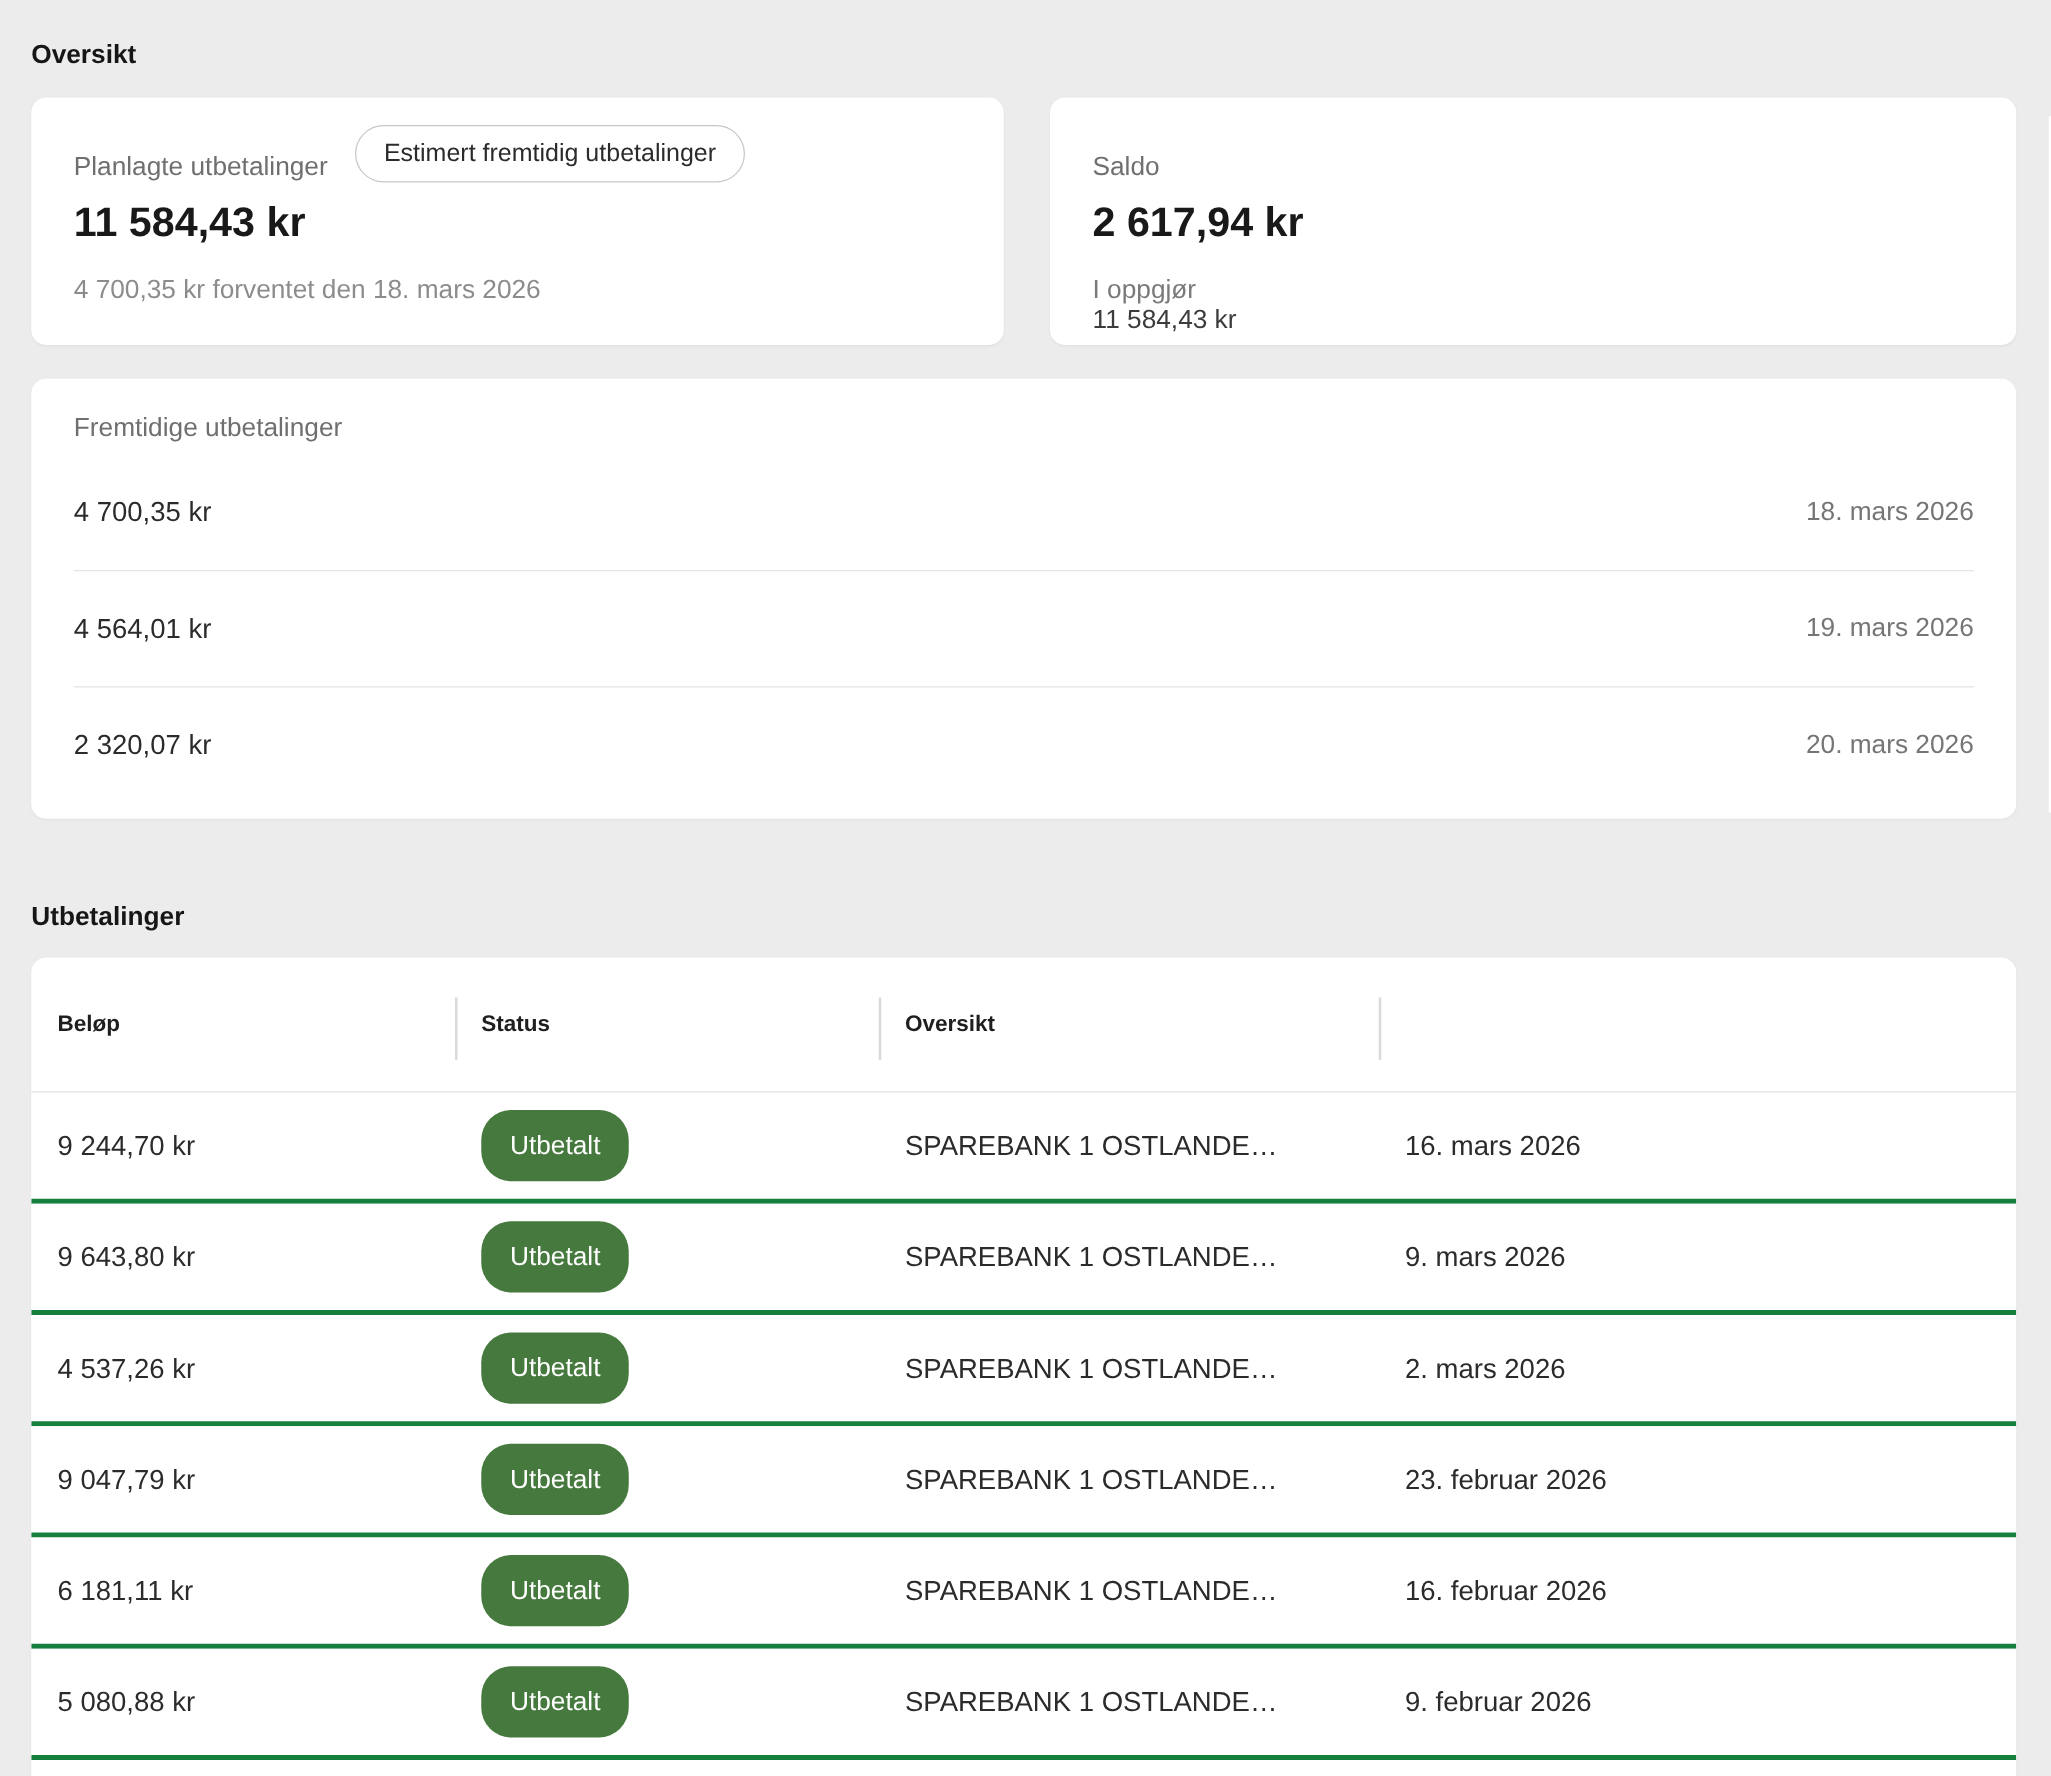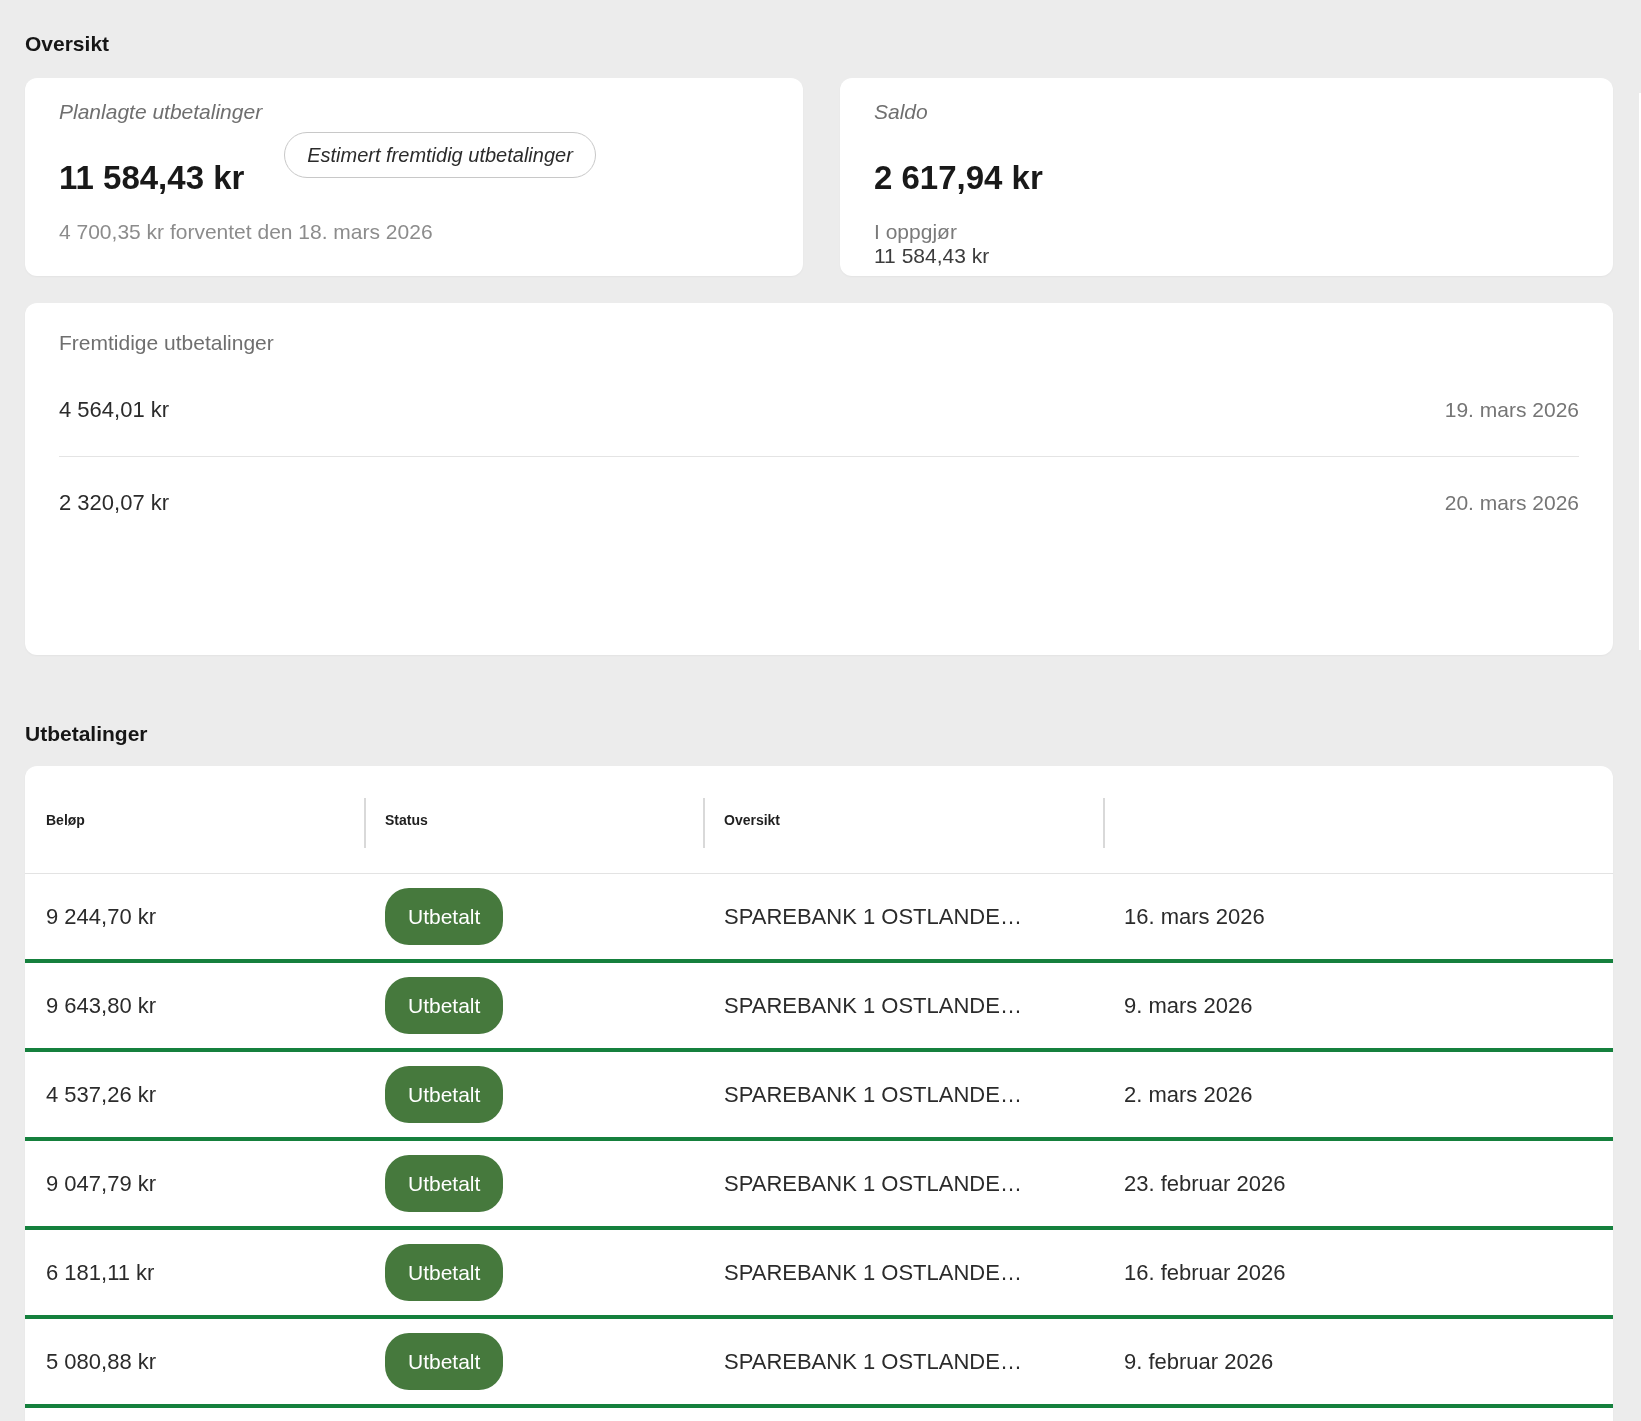--- a/index.html
+++ b/index.html
@@ -17,21 +17,21 @@
   }
   .card {
     position:absolute;
     background:#ffffff;
     border-radius:12px;
     box-shadow:0 1px 2px rgba(0,0,0,0.04);
   }
   
   #planned-card { left:25px; top:78px; width:778px; height:198px; padding:22px 34px; }
   #balance-card { left:840px; top:78px; width:773px; height:198px; padding:22px 34px; }
-  .card-label-row { display:flex; align-items:flex-start; height:46px;font-style:italic; }
+  .card-label-row { display:flex; align-items:flex-end; height:46px; }
   .card-label { font-size:21px; color:#6f6f6f; }
   .pill {
     display:inline-flex; align-items:center;
     margin-left:22px; height:46px; padding:0 22px;
     border:1.5px solid #c8c8c8; border-radius:23px;
     font-size:20px; color:#2b2b2b; background:#fff; white-space:nowrap;margin-top:32px;
   }
   .big-amount { margin-top:13px; font-size:33px; font-weight:bold; color:#191919; line-height:38px; }
   .card-subtext { margin-top:23px; font-size:21px; color:#8c8c8c; }
   .balance-bottom-row { margin-top:23px; display:flex; justify-content:space-between; align-items:baseline;flex-direction:column; }
@@ -49,21 +49,21 @@
   .future-date { font-size:21px; color:#757575; }
 
   
   #payouts-card { left:25px; top:766px; width:1588px; height:700px; border-radius:12px 12px 0 0; overflow:hidden; }
   .tbl-header {
     position:relative; height:108px;
     display:grid; grid-template-columns:339px 339px 400px 1fr;
     align-items:center;
     border-bottom:1px solid #e3e3e3;
   }
-  .tbl-header .th { font-size:14px; font-weight:bold; color:#1f1f1f; padding-left:21px; }
+  .tbl-header .th { font-size:18px; font-weight:bold; color:#1f1f1f; padding-left:21px; }
   .vsep { position:absolute; top:32px; width:2px; height:50px; background:#d9d9d9; }
   .vsep.s1 { left:339px; } .vsep.s2 { left:678px; } .vsep.s3 { left:1078px; }
   .tbl-row {
     height:89px;
     display:grid; grid-template-columns:339px 339px 400px 1fr;
     align-items:center;
     border-bottom:4px solid #15803d;
     background:#fff;
   }
   .tbl-row .td { font-size:22px; color:#2b2b2b; padding-left:21px; white-space:nowrap; }
@@ -95,20 +95,24 @@
   </div>
   <div class="big-amount">2 617,94 kr</div>
   <div class="balance-bottom-row">
     <span class="muted">I oppgjør</span>
     <span class="settle-amount">11 584,43 kr</span>
   </div>
 </div>
 
 <div class="card" id="future-card">
   <div class="future-label">Fremtidige utbetalinger</div>
+  <div class="future-row">
+    <span class="future-amount">4 700,35 kr</span>
+    <span class="future-date">18. mars 2026</span>
+  </div>
   <div class="future-row">
     <span class="future-amount">4 564,01 kr</span>
     <span class="future-date">19. mars 2026</span>
   </div>
   <div class="future-row">
     <span class="future-amount">2 320,07 kr</span>
     <span class="future-date">20. mars 2026</span>
   </div>
 </div>
 

